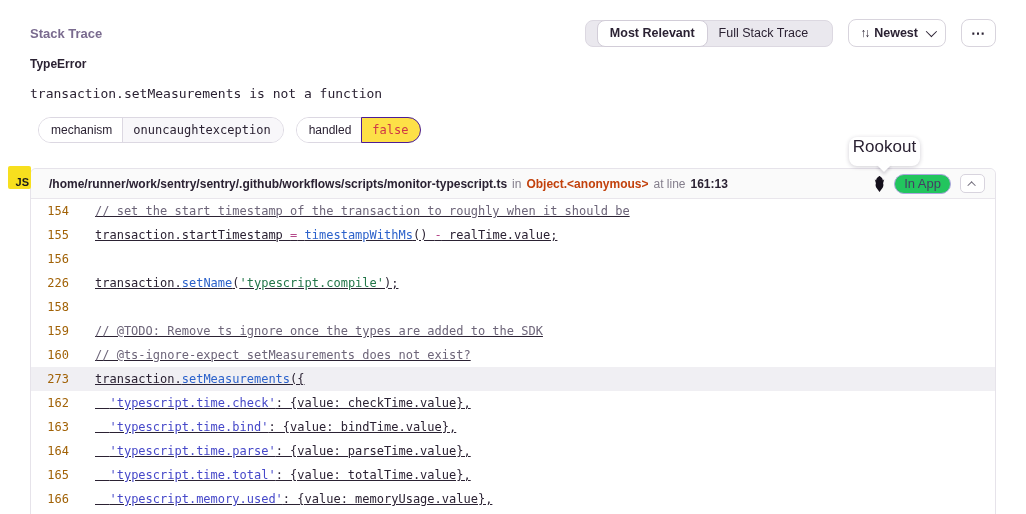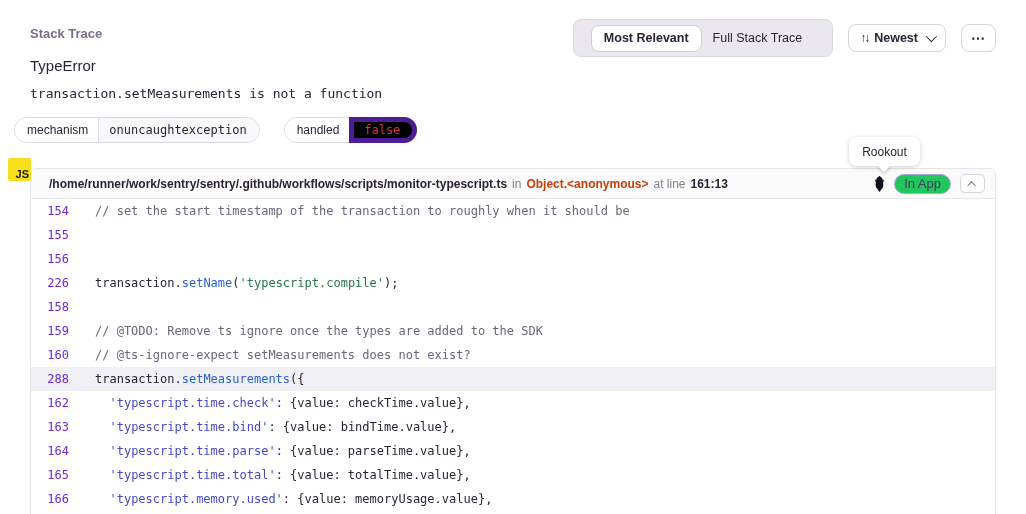--- a/index.html
+++ b/index.html
@@ -18,21 +18,21 @@
     position:absolute; left:30px; top:26px;
     font-size:13px; font-weight:bold; color:#7a6b8f;
   }
   .top-controls {
     position:absolute; top:19px; right:30px;
     display:flex; align-items:center; gap:15px;
   }
   .segmented {
     display:flex; align-items:center;
     background:#eae8ee; border:1px solid #dcd8e1; border-radius:8px;
-    height:27px; padding:18px;
+    height:27px; padding:12px;
   }
   .segment {
     height:27px; display:flex; align-items:center;
     padding:0 12px; font-size:12.5px; color:#2b2233;
     border-radius:8px; cursor:pointer; border:1px solid transparent;
     margin:-1px;
   }
   .segment.active {
     background:#ffffff; border:1px solid #d2cdd8; font-weight:bold;
   }
@@ -42,46 +42,46 @@
     font-size:12.5px; font-weight:bold; color:#2b2233; cursor:pointer;
   }
   .sort-glyph { font-size:12px; font-weight:normal; letter-spacing:-2px; color:#2b2233; }
   .chev-down {
     width:8px; height:8px; border-right:1.6px solid #2b2233; border-bottom:1.6px solid #2b2233;
     transform:rotate(45deg) translateY(-2px); margin-left:2px;
   }
   .more-btn { padding:0 9px; font-size:14px; letter-spacing:1px; font-weight:bold; }
 
   
-  .error-type { position:absolute; left:30px; top:57px; font-size:15px; font-weight:normal; color:#2b2233; }
+  .error-type { position:absolute; left:30px; top:57px; font-size:12px; font-weight:bold; color:#2b2233; }
   .error-message { position:absolute; left:30px; top:86px; font-size:13px; color:#2b2233; }
 
   
-  .tags { position:absolute; left:14px; top:117px; display:flex; gap:24px; }
+  .tags { position:absolute; left:38px; top:117px; display:flex; gap:12px; }
   .tag-pill {
     display:flex; align-items:stretch; height:26px;
     border:1px solid #dcd8e2; border-radius:13px; font-size:12px;
   }
   .tag-key { display:flex; align-items:center; padding:0 10px 0 12px; background:#fff; border-radius:13px 0 0 13px; }
   .tag-value {
     display:flex; align-items:center; padding:0 12px 0 10px;
     background:#f8f7fa; border-left:1px solid #dcd8e2; border-radius:0 13px 13px 0;
     font-size:12px;
   }
   .tag-value.error {
-    background:#000000; color:#cf3746;
-    border:5px solid #4c1d95; margin:-1px -1px -1px 0;text-align:right;
+    background:#fde047; color:#cf3746;
+    border:1px solid #4c1d95; margin:-1px -1px -1px 0;text-align:right;
   }
 
   
   .tooltip {
     position:absolute; top:137px; left:849px; width:71px; height:29px;
     background:#fff; border-radius:8px; box-shadow:0 1px 4px rgba(40,30,60,.22);
-    display:flex; align-items:center; justify-content:center;
-    font-size:12px; color:#2b2233; z-index:6;
+    display:flex; align-items:flex-start; justify-content:center;
+    font-size:17px; color:#2b2233; z-index:6;
   }
   .tooltip-caret {
     position:absolute; left:30px; top:23px; width:10px; height:10px;
     background:#fff; transform:rotate(45deg); box-shadow:2px 2px 3px rgba(40,30,60,.15);
   }
 
   
   .frame {
     position:absolute; left:30px; top:168px; width:966px; height:400px;
     border:1px solid #e6e3ea; border-radius:6px 6px 0 0; background:#fff;
@@ -103,32 +103,32 @@
   }
   .collapse-btn {
     width:25px; height:19px; background:#fff; border:1px solid #d8d4de; border-radius:5px;
     display:flex; align-items:center; justify-content:center; cursor:pointer;
   }
   .chev-up {
     width:6px; height:6px; border-left:1.6px solid #6f6b79; border-top:1.6px solid #6f6b79;
     transform:rotate(45deg) translateY(2px);
   }
   .js-badge {
-    position:absolute; left:8px; top:158px; width:23px; height:23px;
+    position:absolute; left:8px; top:166px; width:23px; height:23px;
     background:#f7df1e; color:#1a1a1a; font-weight:bold; font-size:11px;
     display:flex; align-items:flex-end; justify-content:flex-end;
     padding:0 2px 1px 0; border-radius:2px; z-index:5;
   }
 
   
   .code { font-family:"DejaVu Sans Mono", monospace; font-size:12px; }
   .cl { display:flex; height:24px; line-height:24px; }
   .cl.active { background:#f0eff3; }
-  .ln { display:inline-block; width:38px; text-align:right; flex:none; color:#6d28d9; }
-  .ct { padding-left:26px; white-space:pre; }
+  .ln { display:inline-block; width:38px; text-align:right; flex:none; color:#a16207; }
+  .ct { padding-left:26px; white-space:pre;text-decoration:underline; }
   .tok-p { color:#2b2233; }
   .tok-c { color:#6d6579; }
   .tok-f { color:#2c62cb; }
   .tok-k { color:#4648c9; }
   .tok-s { color:#23764a; }
   .tok-o { color:#b5488a; }
 </style>
 </head>
 <body>
 
@@ -187,20 +187,21 @@
       </span>
     </span>
   </div>
   <div class="code">
       <div class="cl">
         <span class="ln">154</span>
         <span class="ct"><span class="tok-c">// set the start timestamp of the transaction to roughly when it should be</span></span>
       </div>
       <div class="cl">
         <span class="ln">155</span>
+        <span class="ct"><span class="tok-p">transaction.startTimestamp </span><span class="tok-o">=</span><span class="tok-p"> </span><span class="tok-f">timestampWithMs</span><span class="tok-p">() </span><span class="tok-o">-</span><span class="tok-p"> realTime.value;</span></span>
       </div>
       <div class="cl">
         <span class="ln">156</span>
         <span class="ct"></span>
       </div>
       <div class="cl">
         <span class="ln">226</span>
         <span class="ct"><span class="tok-p">transaction.</span><span class="tok-f">setName</span><span class="tok-p">(</span><span class="tok-s">'typescript.compile'</span><span class="tok-p">);</span></span>
       </div>
       <div class="cl">
@@ -209,21 +210,21 @@
       </div>
       <div class="cl">
         <span class="ln">159</span>
         <span class="ct"><span class="tok-c">// @TODO: Remove ts ignore once the types are added to the SDK</span></span>
       </div>
       <div class="cl">
         <span class="ln">160</span>
         <span class="ct"><span class="tok-c">// @ts-ignore-expect setMeasurements does not exist?</span></span>
       </div>
       <div class="cl active">
-        <span class="ln">288</span>
+        <span class="ln">273</span>
         <span class="ct"><span class="tok-p">transaction.</span><span class="tok-f">setMeasurements</span><span class="tok-p">({</span></span>
       </div>
       <div class="cl">
         <span class="ln">162</span>
         <span class="ct"><span class="tok-p">  </span><span class="tok-k">'typescript.time.check'</span><span class="tok-p">: {value: checkTime.value},</span></span>
       </div>
       <div class="cl">
         <span class="ln">163</span>
         <span class="ct"><span class="tok-p">  </span><span class="tok-k">'typescript.time.bind'</span><span class="tok-p">: {value: bindTime.value},</span></span>
       </div>

